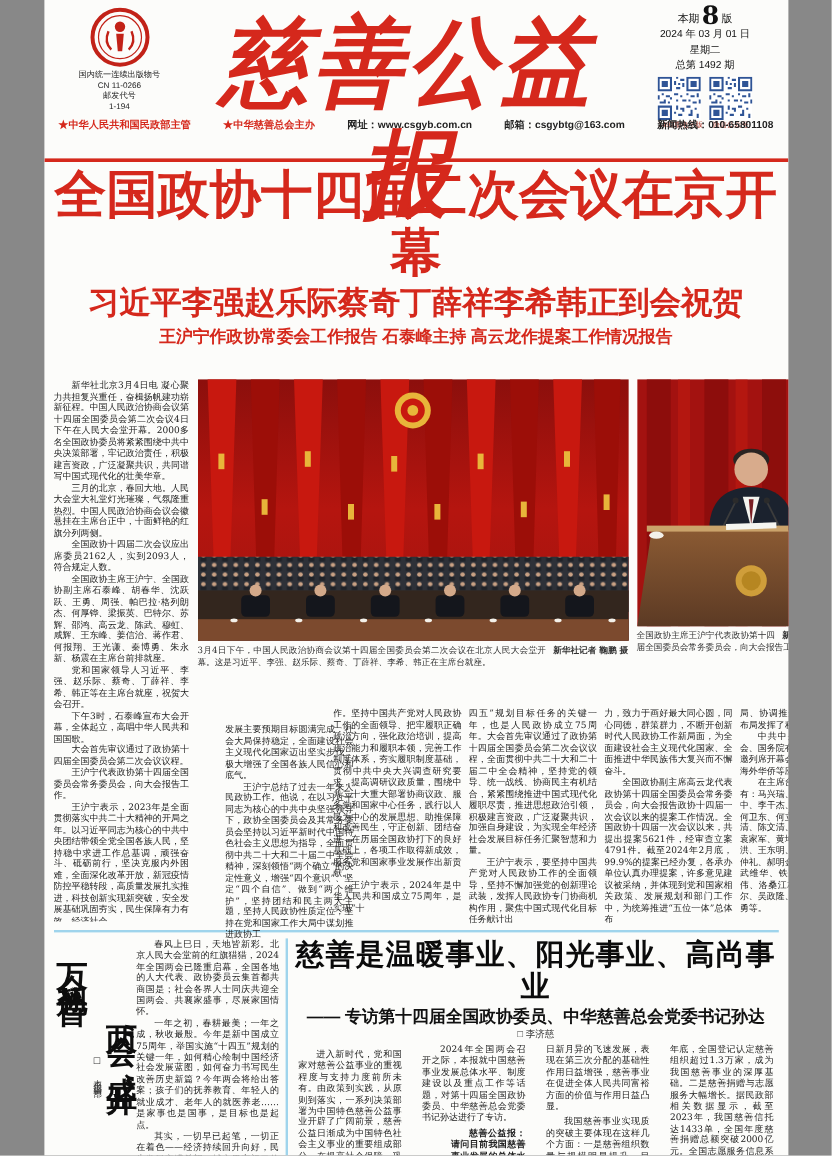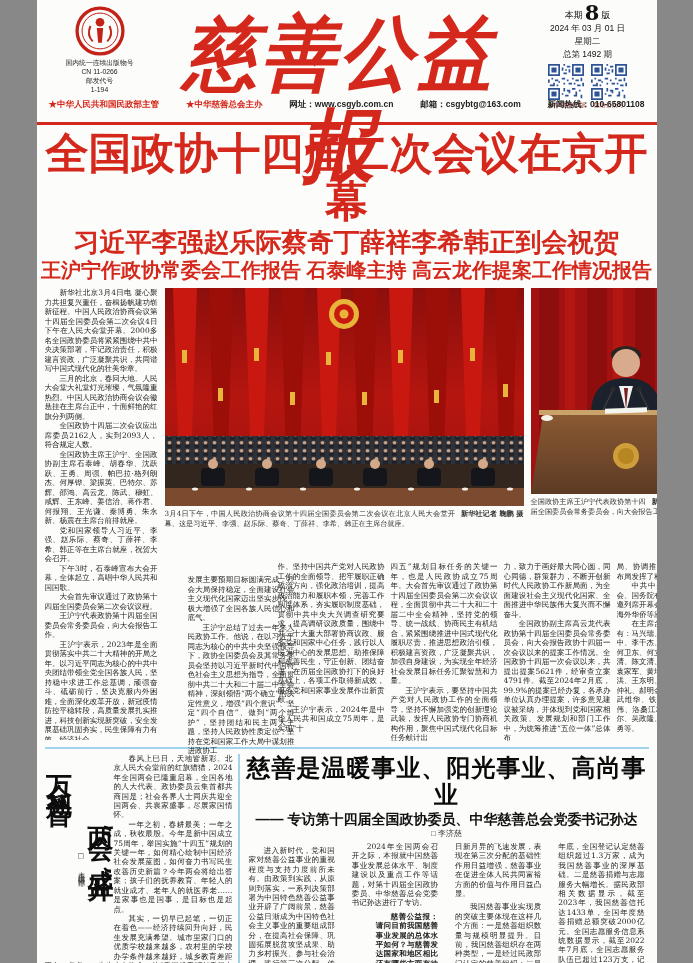--- a/index.html
+++ b/index.html
@@ -18,29 +18,29 @@
             letter-spacing:4px;transform:scaleY(1.08);transform-origin:top;}
   .mh-right{width:122px;flex:none;text-align:center;font-size:8.5px;line-height:13px;color:#111;}
   .issue-line{font-size:9px;}
   .big8{font-size:21px;font-weight:bold;vertical-align:-2px;padding:0 2px;font-family:"DejaVu Serif",serif;}
   .qrs{display:flex;gap:5px;justify-content:center;margin-top:3px;}
   .qr svg{width:36px;height:36px;display:block;}
   .qr .qlabel{display:block;font-size:6px;line-height:8px;color:#a8372a;margin-top:1px;white-space:nowrap;}
 
   
   .info-strip{display:flex;justify-content:space-between;align-items:center;
-              padding:3px 12px 10px;font-size:8.5px;font-weight:bold;color:#222;}
+              padding:3px 12px 20px;font-size:8.5px;font-weight:bold;color:#222;}
   .info-strip .red{color:#d5281c;}
   .red-rule{height:3px;background:#d5281c;margin:1px 0 0;}
 
   
   .lead{text-align:center;color:#d5281c;padding:3px 4px 1px;}
   .lead h1{margin:1px 0 0;font-size:43px;line-height:48px;font-weight:900;letter-spacing:0px;}
   .lead h2{margin:3px 0 0;font-size:26px;line-height:29px;font-weight:900;}
-  .lead h3{margin:3px 0 2px;font-size:20px;line-height:21px;font-weight:bold;}
+  .lead h3{margin:3px 0 20px;font-size:14px;line-height:21px;font-weight:bold;}
 
   
   .main-article{position:relative;height:458px;margin-top:2px;
                 font-family:"DejaVu Serif","Liberation Serif",serif;padding-left:48px;}
   .mcol{position:absolute;font-size:7.5px;line-height:9.5px;color:#222;text-align:justify;overflow:hidden;}
   .mcol p{margin:0;text-indent:2em;}
   .mcol p.cont{text-indent:0;}
   #c1{left:8px;top:2px;width:113px;height:452px;}
   #c2{left:128px;top:289px;width:107px;height:180px;margin-left:23px;}
   #c3{left:241px;top:276px;width:107px;height:180px;}

